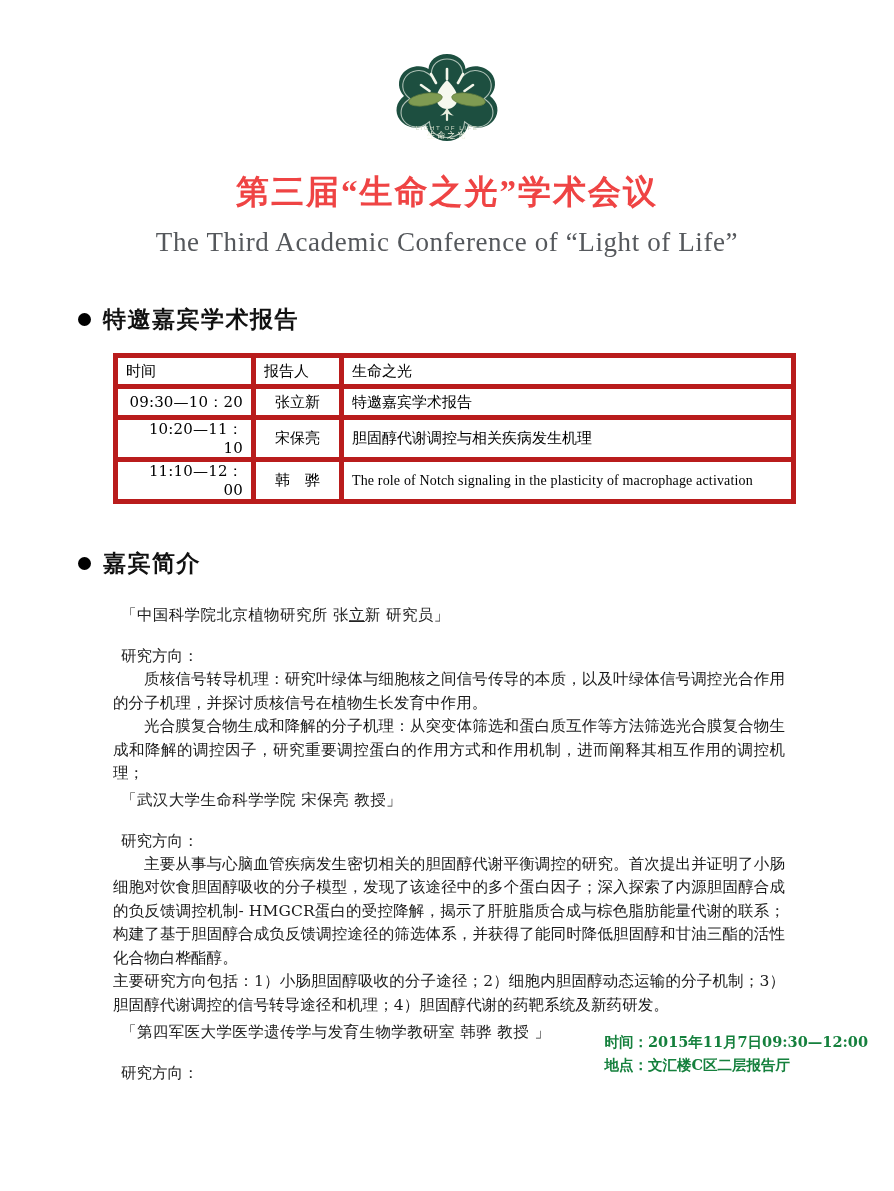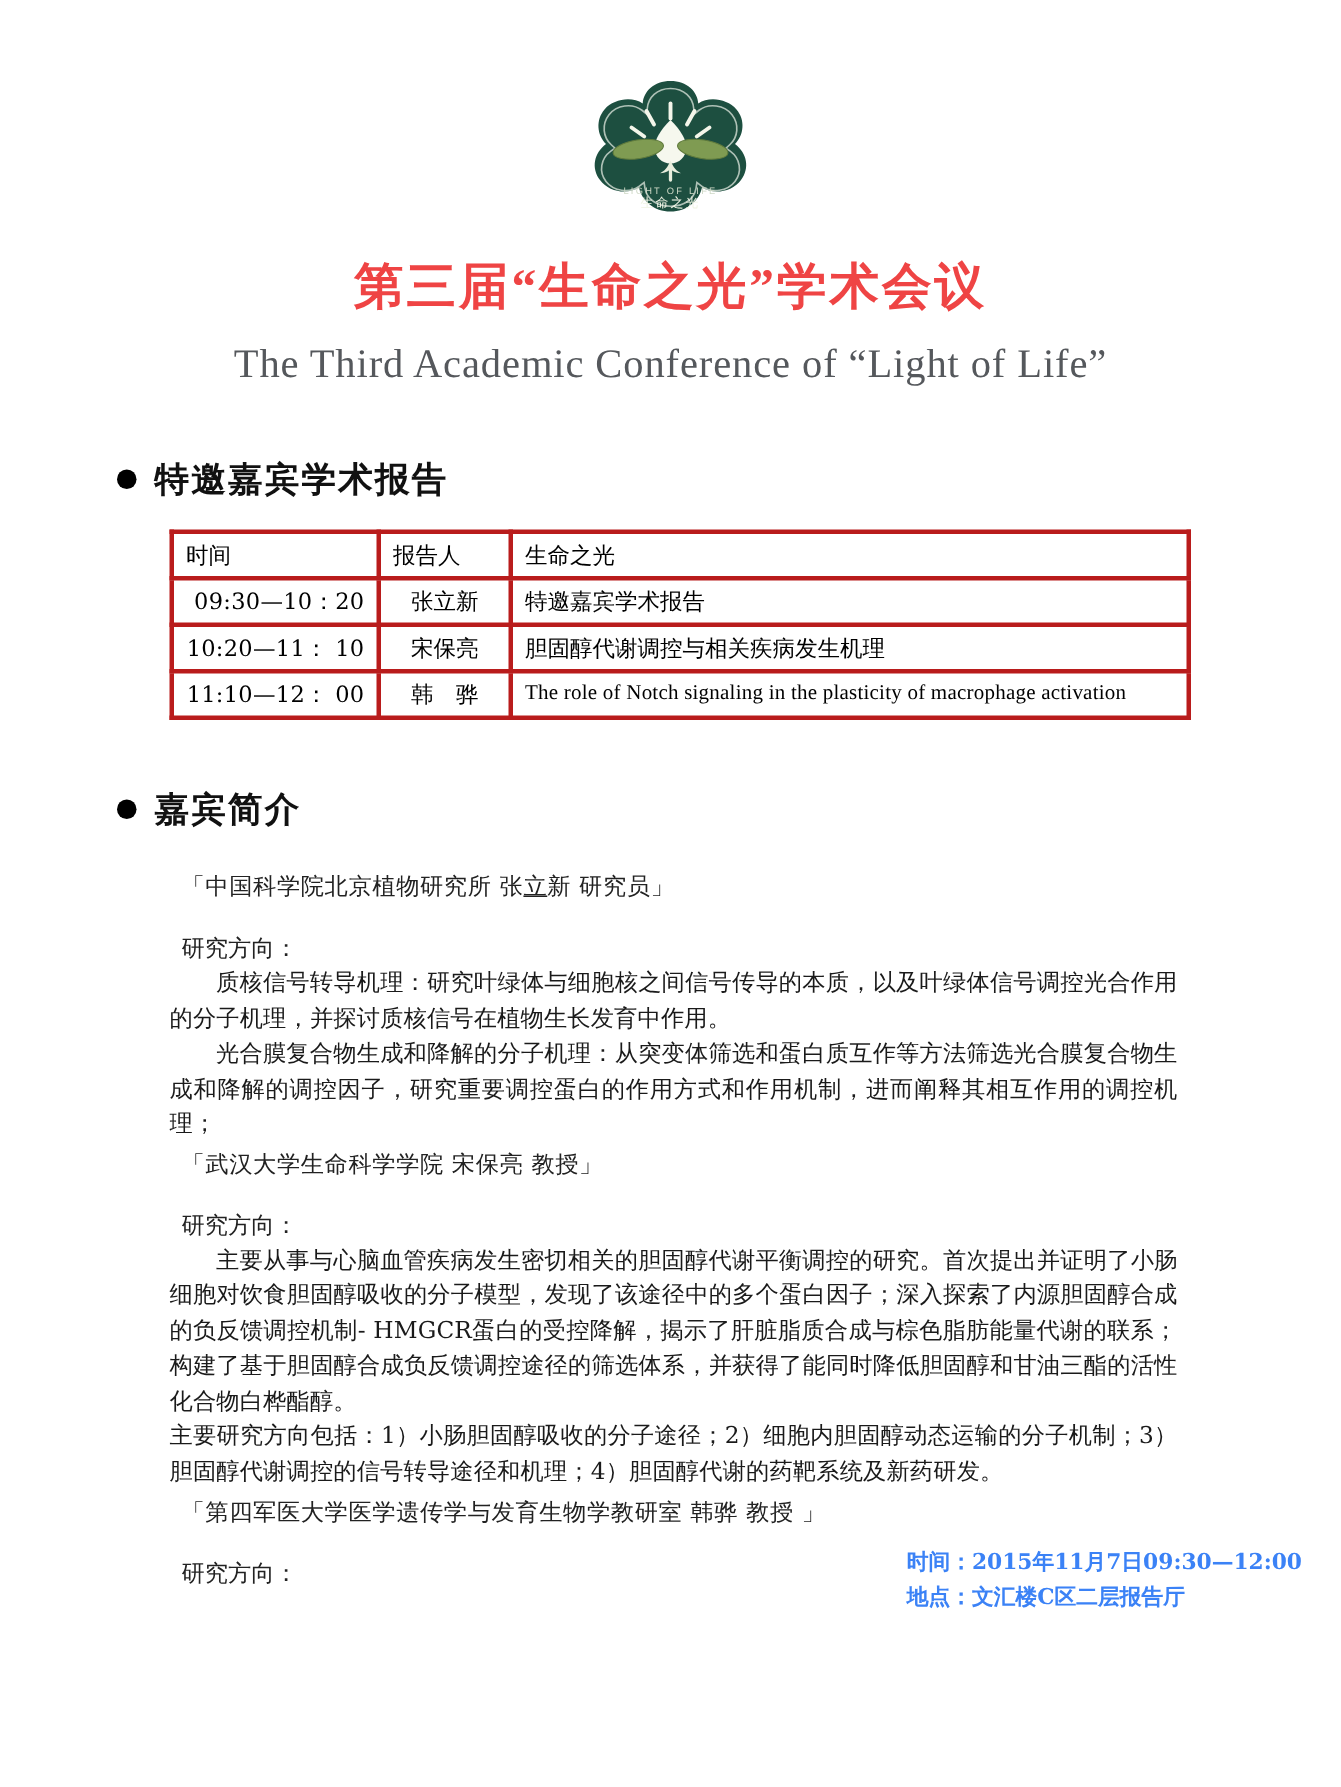--- a/index.html
+++ b/index.html
@@ -86,21 +86,21 @@
   .agenda-wrap {
     margin: 18px auto 0 113px;
     width: 678px;
   }
   table.agenda {
     border-collapse: collapse;
     width: 678px;
     table-layout: fixed;
   }
   table.agenda td, table.agenda th {
-    border: 3px solid #b91c1c;
+    border: 5px solid #b91c1c;
     height: 31px;
     font-size: 15px;
     font-family: "DejaVu Serif", "Liberation Serif", serif;
     font-weight: normal;
     padding: 0 8px;
     box-sizing: border-box;
     vertical-align: middle;
   }
   table.agenda th { text-align: left; }
   .col-time  { width: 138px; }
@@ -154,21 +154,21 @@
   
   .footer {
     position: absolute;
     right: 26px;
     bottom: 18px;
     text-align: left;
     font-family: "DejaVu Serif", "Liberation Serif", serif;
     font-weight: bold;
     font-size: 14.5px;
     line-height: 1.55;
-    color: #3b82f6;
+    color: #15803d;
   }
 </style>
 </head>
 <body>
 
 <div class="page">
 
   <div class="logo-wrap">
     <div class="logo">
       <svg width="118" height="92" viewBox="0 0 118 92" xmlns="http://www.w3.org/2000/svg" aria-hidden="true">

